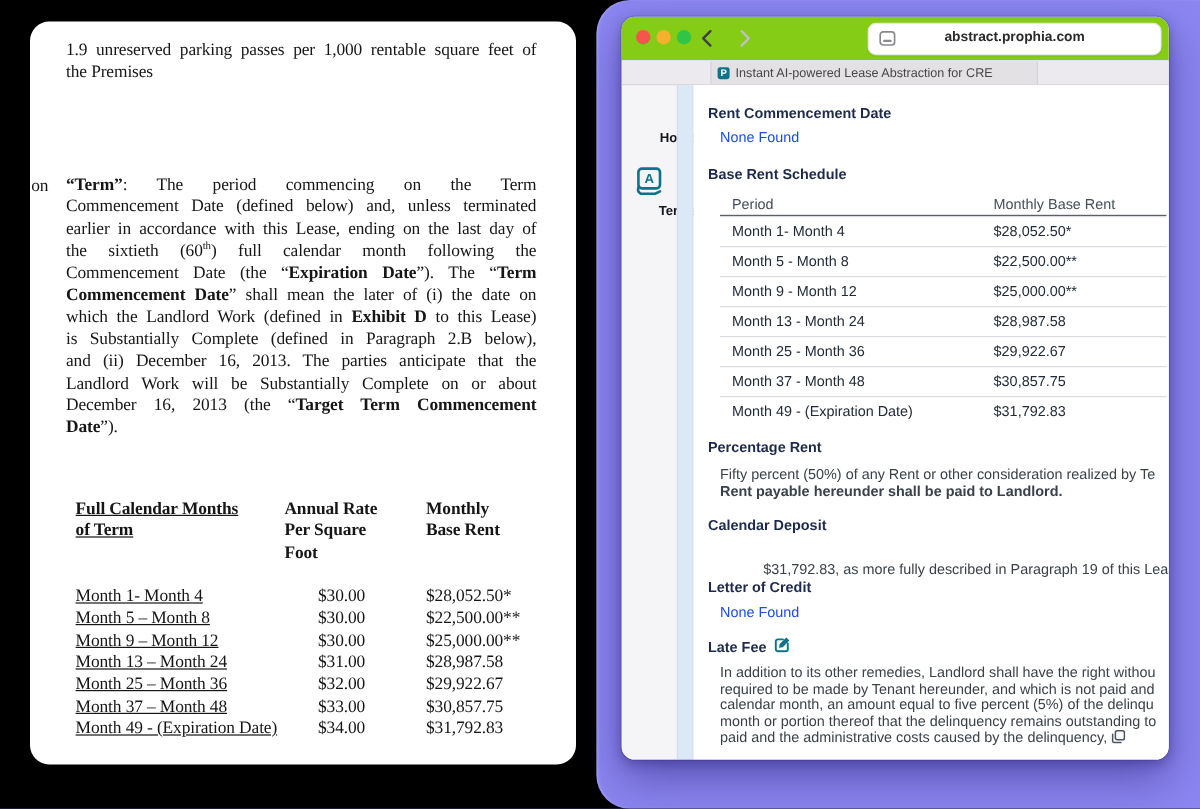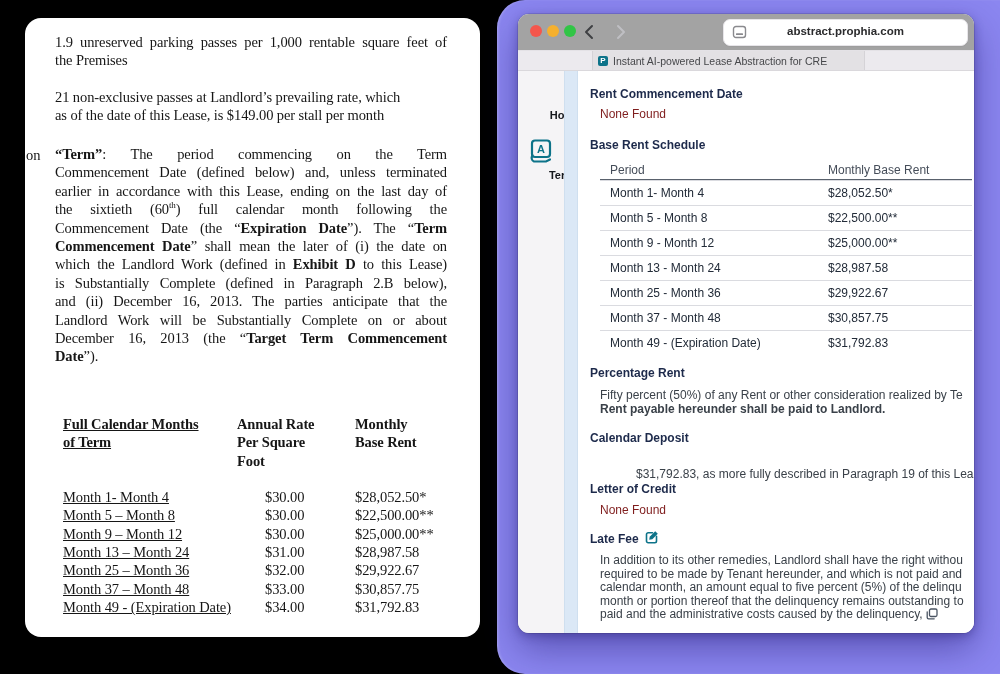--- a/index.html
+++ b/index.html
@@ -18,21 +18,21 @@
   .jline{text-align:justify;text-align-last:justify;}
   .doc-b{font-weight:700;}
   sup.doc-sup{font-size:9px;line-height:0;}
   .doc-col{position:absolute;}
   .doc-col .hd{font-weight:700;}
   
   .bwin{position:absolute;left:518px;top:14px;width:456px;height:619px;background:#fff;
        border-radius:11px;overflow:hidden;
        box-shadow:0 16px 36px rgba(34,24,110,.45),0 3px 10px rgba(34,24,110,.35);
        outline:1px solid rgba(0,0,0,.10);}
-  .titlebar{position:relative;height:36px;background:#a3a3a3;border-bottom:1px solid #e4e2e6;}
+  .titlebar{position:relative;height:36px;background:#84cc16;border-bottom:1px solid #e4e2e6;}
   .tl{position:absolute;top:11px;width:12px;height:12px;border-radius:50%;}
   .tl.red{left:12px;background:#f4564c;}
   .tl.yellow{left:29px;background:#f5b02e;}
   .tl.green{left:46px;background:#31c546;}
   .chev{position:absolute;top:8px;width:20px;height:20px;}
   .chev svg{display:block;}
   .urlfield{position:absolute;left:205px;right:6px;top:5px;height:25px;background:#fff;
        border:1px solid #e7e5e9;border-radius:7px;box-shadow:0 1px 1px rgba(0,0,0,.04);}
   .urlicon{position:absolute;left:8px;top:5px;}
   .urltext{position:absolute;left:0;right:0;top:5px;text-align:center;font-size:11.5px;
@@ -45,21 +45,21 @@
        font-weight:700;display:flex;align-items:center;justify-content:center;margin-right:5px;}
   .tabtitle{font-size:10.5px;color:#46474a;white-space:nowrap;}
   .appbody{display:flex;height:563px;}
   .side{width:46px;background:#f5f4f6;display:flex;flex-direction:column;align-items:center;
        padding-top:38px;box-sizing:border-box;}
   .side-label{font-size:11px;font-weight:700;color:#15181d;padding-left:48px;}
   .side-gap{height:17px;}
   .bluestrip{width:14px;background:#dbe8f6;border-left:1px solid #cfdfef;border-right:1px solid #cfdfef;box-sizing:border-box;}
   .content{flex:1;position:relative;background:#fff;font-size:12px;color:#3a4149;overflow:hidden;}
   .sec-h{position:absolute;left:12px;font-weight:700;color:#1d2a4b;font-size:12px;white-space:nowrap;}
-  .sec-v{position:absolute;left:22px;white-space:nowrap;color:#7f1d1d;}
+  .sec-v{position:absolute;left:22px;white-space:nowrap;color:#1d4ed8;}
   .sched{position:absolute;left:22px;right:2px;top:89px;}
   .srow{display:grid;grid-template-columns:228px 1fr;align-items:center;}
   .sched-head{height:19px;color:#454d59;border-bottom:1.5px solid #59616c;}
   .sched-head > div:first-child{padding-left:10px;}
   .sdata{height:24px;color:#222b38;}
   .sdata{border-top:1px solid #dadbe0;}
   .sdata:first-of-type{border-top:none;}
   .sdata > div:first-child{padding-left:10px;}
   .clip-line{position:absolute;left:22px;right:0;white-space:nowrap;overflow:hidden;}
   .latefee-h{position:absolute;left:12px;display:flex;align-items:center;gap:6px;}
@@ -71,24 +71,20 @@
 <div class="purple-panel"></div>
 
 <div class="doc-card">
   <div class="doc-margin-note">on</div>
 
   <div class="doc-block" style="top:15px;">
     <div class="jline">1.9 unreserved parking passes per 1,000 rentable square feet of</div>
     <div>the Premises</div>
   </div>
 
-  <div class="doc-block" style="top:70px;">
-    <div>21 non-exclusive passes at Landlord’s prevailing rate, which</div>
-    <div>as of the date of this Lease, is $149.00 per stall per month</div>
-  </div>
 
   <div class="doc-block" style="top:127px;">
     <div class="jline"><span class="doc-b">“Term”</span><span>: The period commencing on the Term</span></div>
     <div class="jline">Commencement Date (defined below) and, unless terminated</div>
     <div class="jline">earlier in accordance with this Lease, ending on the last day of</div>
     <div class="jline"><span>the sixtieth (60</span><sup class="doc-sup">th</sup><span>) full calendar month following the</span></div>
     <div class="jline"><span>Commencement Date (the “</span><span class="doc-b">Expiration Date</span><span>”).  The “</span><span class="doc-b">Term</span></div>
     <div class="jline"><span class="doc-b">Commencement Date</span><span>” shall mean the later of (i) the date on</span></div>
     <div class="jline"><span>which the Landlord Work (defined in </span><span class="doc-b">Exhibit D</span><span> to this Lease)</span></div>
     <div class="jline">is Substantially Complete (defined in Paragraph 2.B below),</div>

